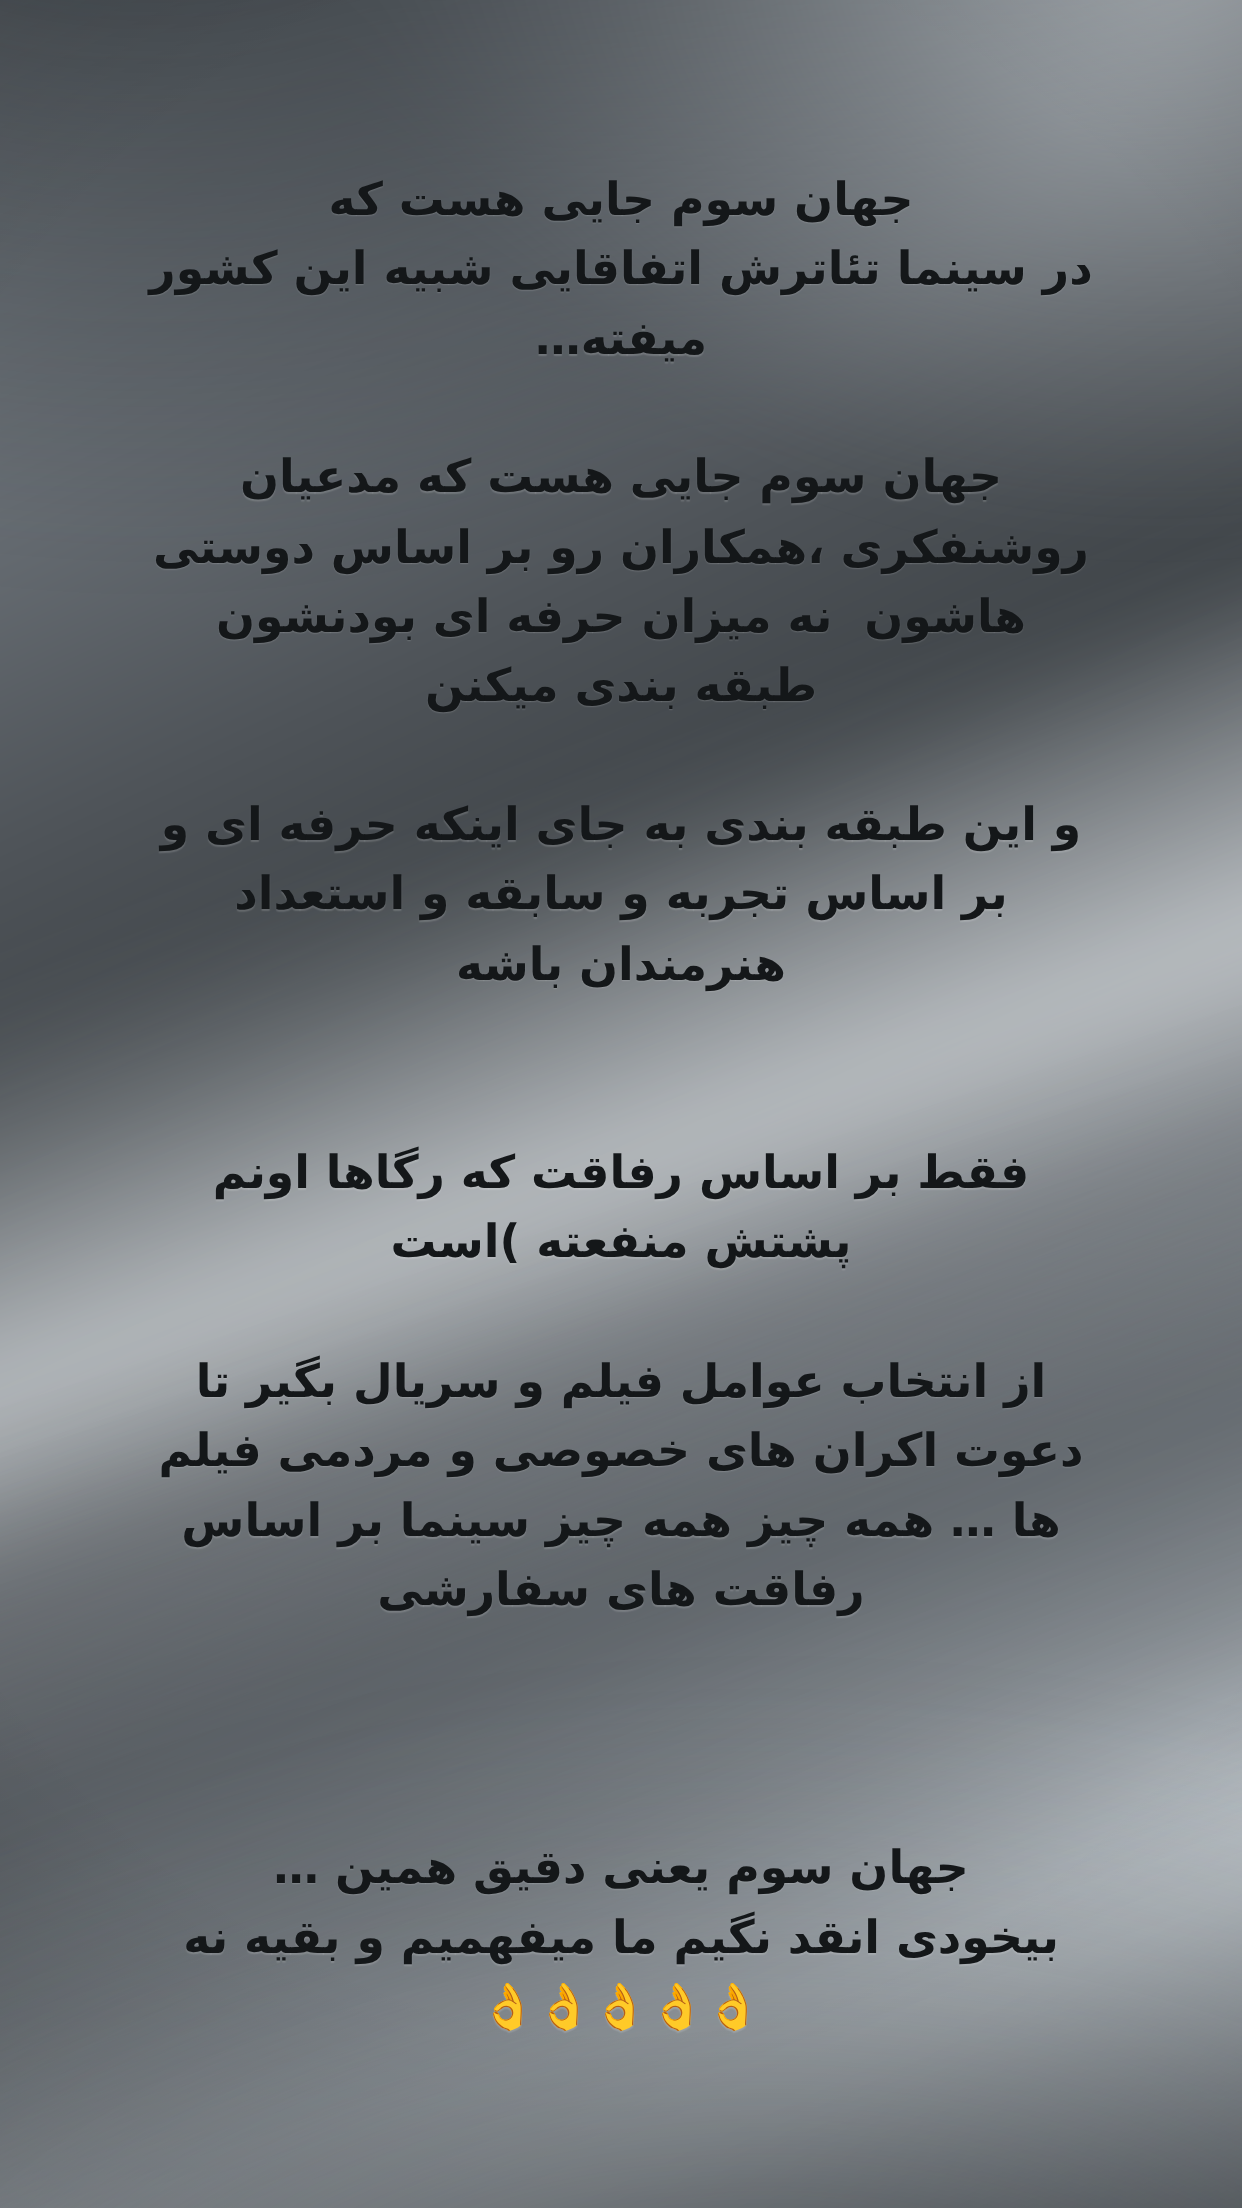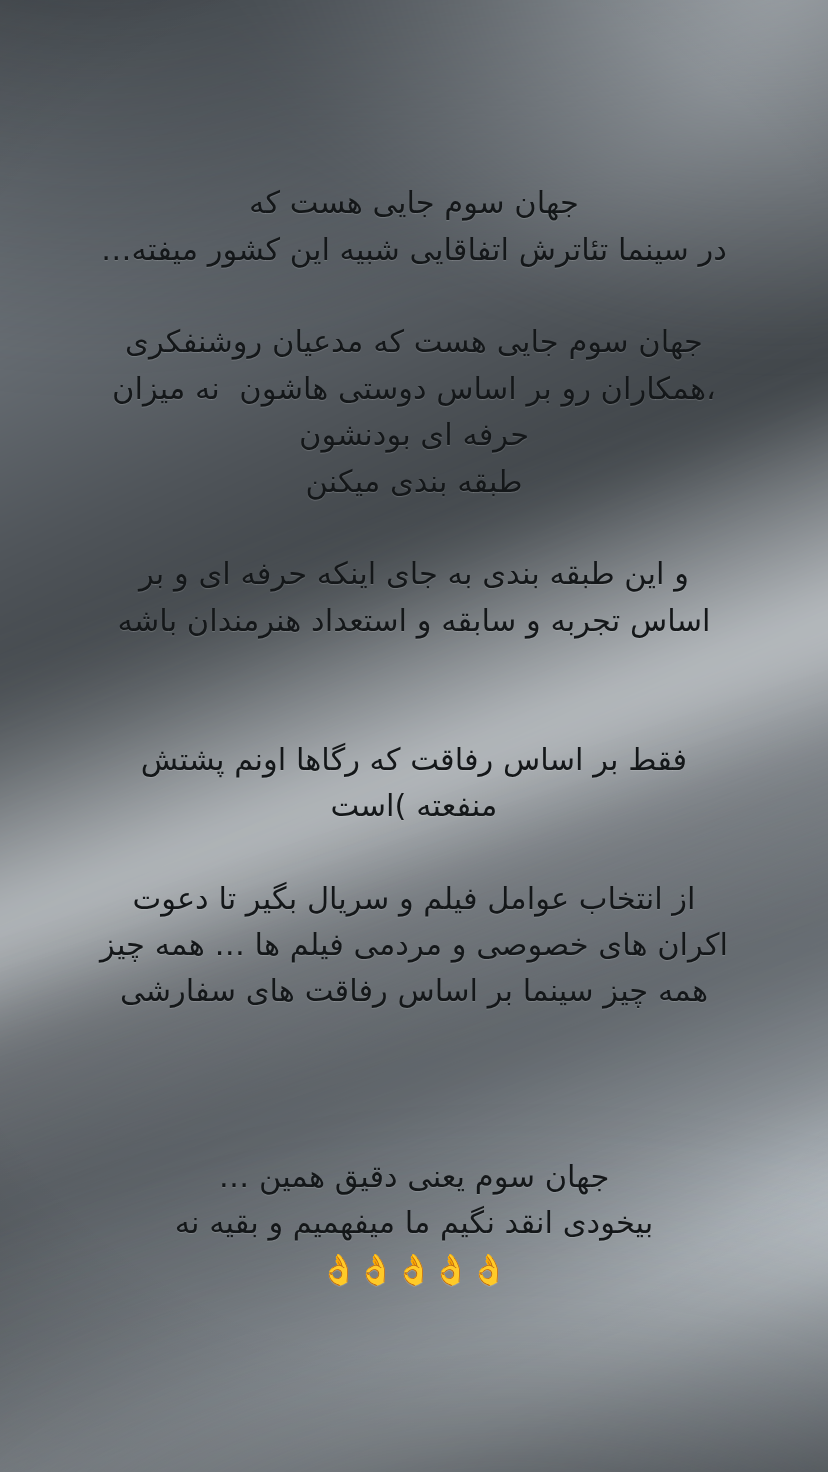--- a/index.html
+++ b/index.html
@@ -93,21 +93,21 @@
     padding: 150px 96px 150px 96px;
     box-sizing: border-box;
   }
   .story-text {
     width: 100%;
     text-align: center;
     direction: rtl;
     color: #141719;
     font-family: "DejaVu Sans", "Liberation Sans", sans-serif;
     font-size: 30.5px;
-    font-weight: 400;
+    font-weight: 700;
     line-height: 1.52;
     letter-spacing: 0.2px;
     white-space: pre-wrap;
     word-break: normal;
     text-shadow: 0 1px 1px rgba(255,255,255,0.16);
   }
   .emoji-line {
     font-size: 30px;
     line-height: 1.5;
   }

